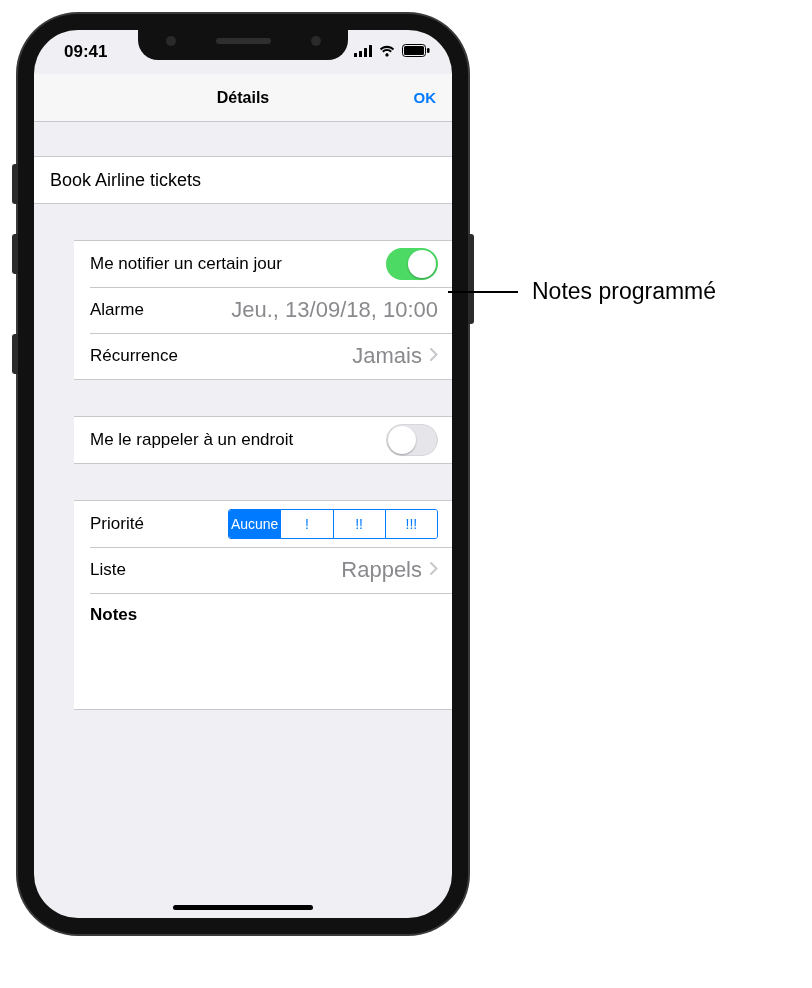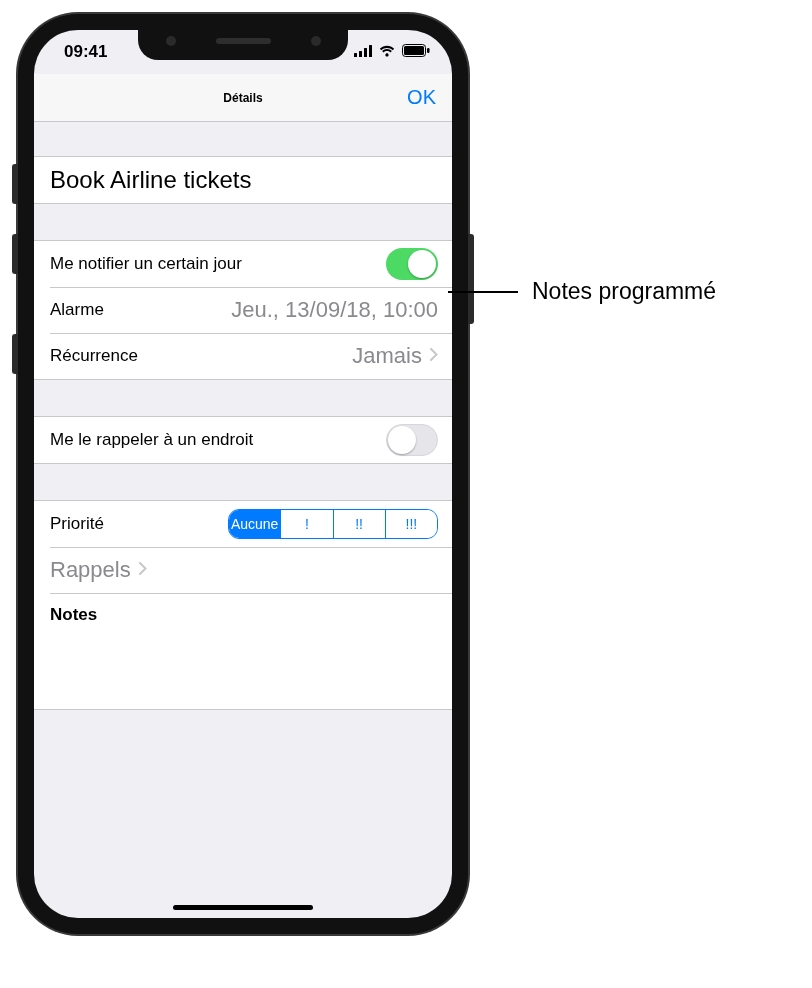--- a/index.html
+++ b/index.html
@@ -111,42 +111,42 @@
     display: flex;
     align-items: center;
     position: relative;
     background: #f7f7f8;
     border-bottom: 1px solid #c8c7cc;
   }
   .nav-title {
     position: absolute;
     left: 0; right: 0;
     text-align: center;
-    font-size: 12px;
+    font-size: 16px;
     font-weight: 600;
     color: #000;
   }
   .nav-done {
     position: absolute;
     right: 16px;
-    font-size: 20px;
-    font-weight: 400;
+    font-size: 15px;
+    font-weight: 700;
     color: #007aff;
   }
 
   
   .tableview { background: #efeff4; }
   .group {
     background: #fff;
     border-top: 1px solid #c8c7cc;
     border-bottom: 1px solid #c8c7cc;
     margin-top: 34px;
   }
   .group.first { margin-top: 34px; }
-  .group.tight { margin-top: 36px; }
+  .group.tight { margin-top: 36px; margin-left: 40px; }
   .row {
     display: flex;
     align-items: center;
     min-height: 46px;
     padding: 0 14px 0 16px;
     font-size: 17px;
     color: #000;
     position: relative;
   }
   .row + .row::before {
@@ -160,21 +160,21 @@
   }
   .row .label { flex: 1; }
   .row .value { color: #8a8a8e; font-size: 22px; }
   .row .chevron {
     margin-left: 8px;
     color: #c7c7cc;
   }
 
   
   .title-row {
-    font-size: 24px;
+    font-size: 18px;
     color: #000;
     align-items: center;
   }
 
   
   .switch {
     width: 52px;
     height: 32px;
     border-radius: 16px;
     position: relative;
@@ -191,21 +191,21 @@
     background: #fff;
     box-shadow: 0 1px 2px rgba(0,0,0,.3);
   }
   .switch.on .knob { right: 2px; }
   .switch.off .knob { left: 1px; top: 1px; }
 
   
   .segmented {
     display: flex;
     border: 1px solid #007aff;
-    border-radius: 11px;
+    border-radius: 3px;
     overflow: hidden;
     height: 30px;
     width: 210px;
   }
   .segmented .seg {
     flex: 1;
     display: flex;
     align-items: center;
     justify-content: center;
     font-size: 14px;
@@ -344,20 +344,21 @@
         <div class="row">
           <span class="label">Priorité</span>
           <div class="segmented">
             <span class="seg selected">Aucune</span>
             <span class="seg">!</span>
             <span class="seg">!!</span>
             <span class="seg">!!!</span>
           </div>
         </div>
         <div class="row">
+          <span class="label">Liste</span>
           <span class="value">Rappels</span>
           <span class="chevron">
             <svg width="8" height="13" viewBox="0 0 8 13">
                 <path d="M1 1l5.5 5.5L1 12" stroke="#c7c7cc" stroke-width="2" fill="none" stroke-linecap="round"></path>
               </svg>
           </span>
         </div>
         <div class="row notes-row">
           <span class="label">Notes</span>
         </div>

